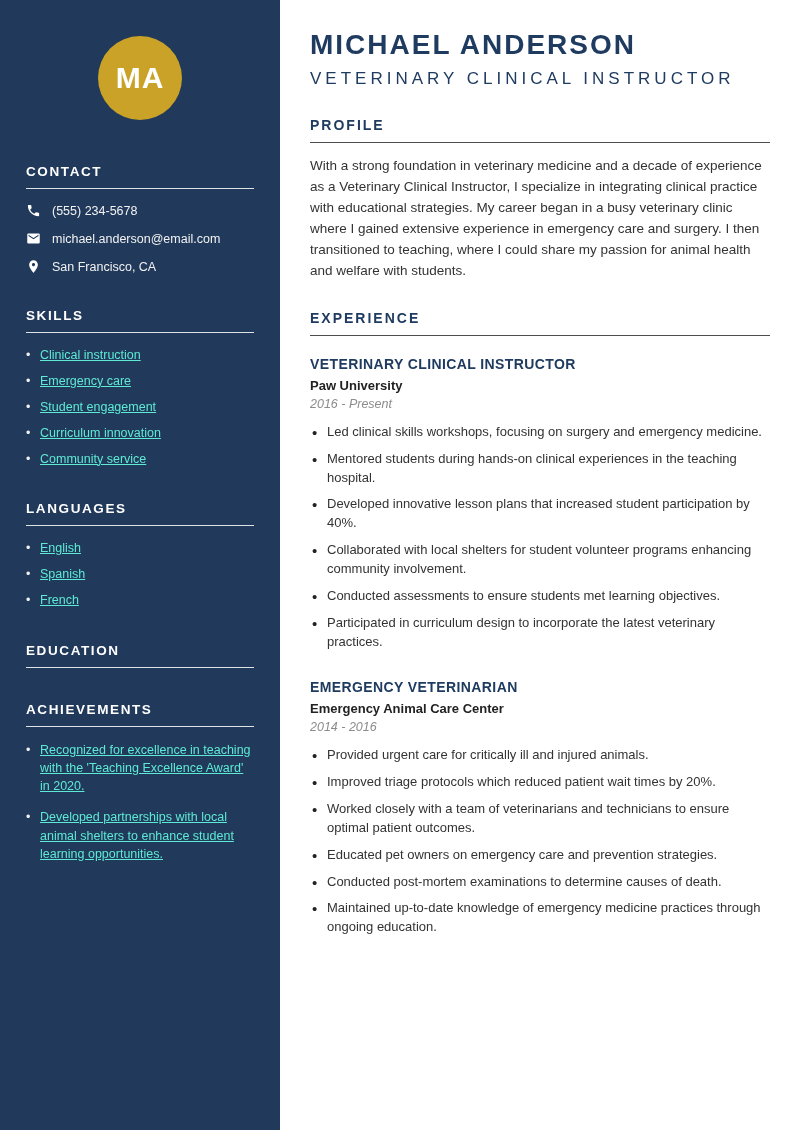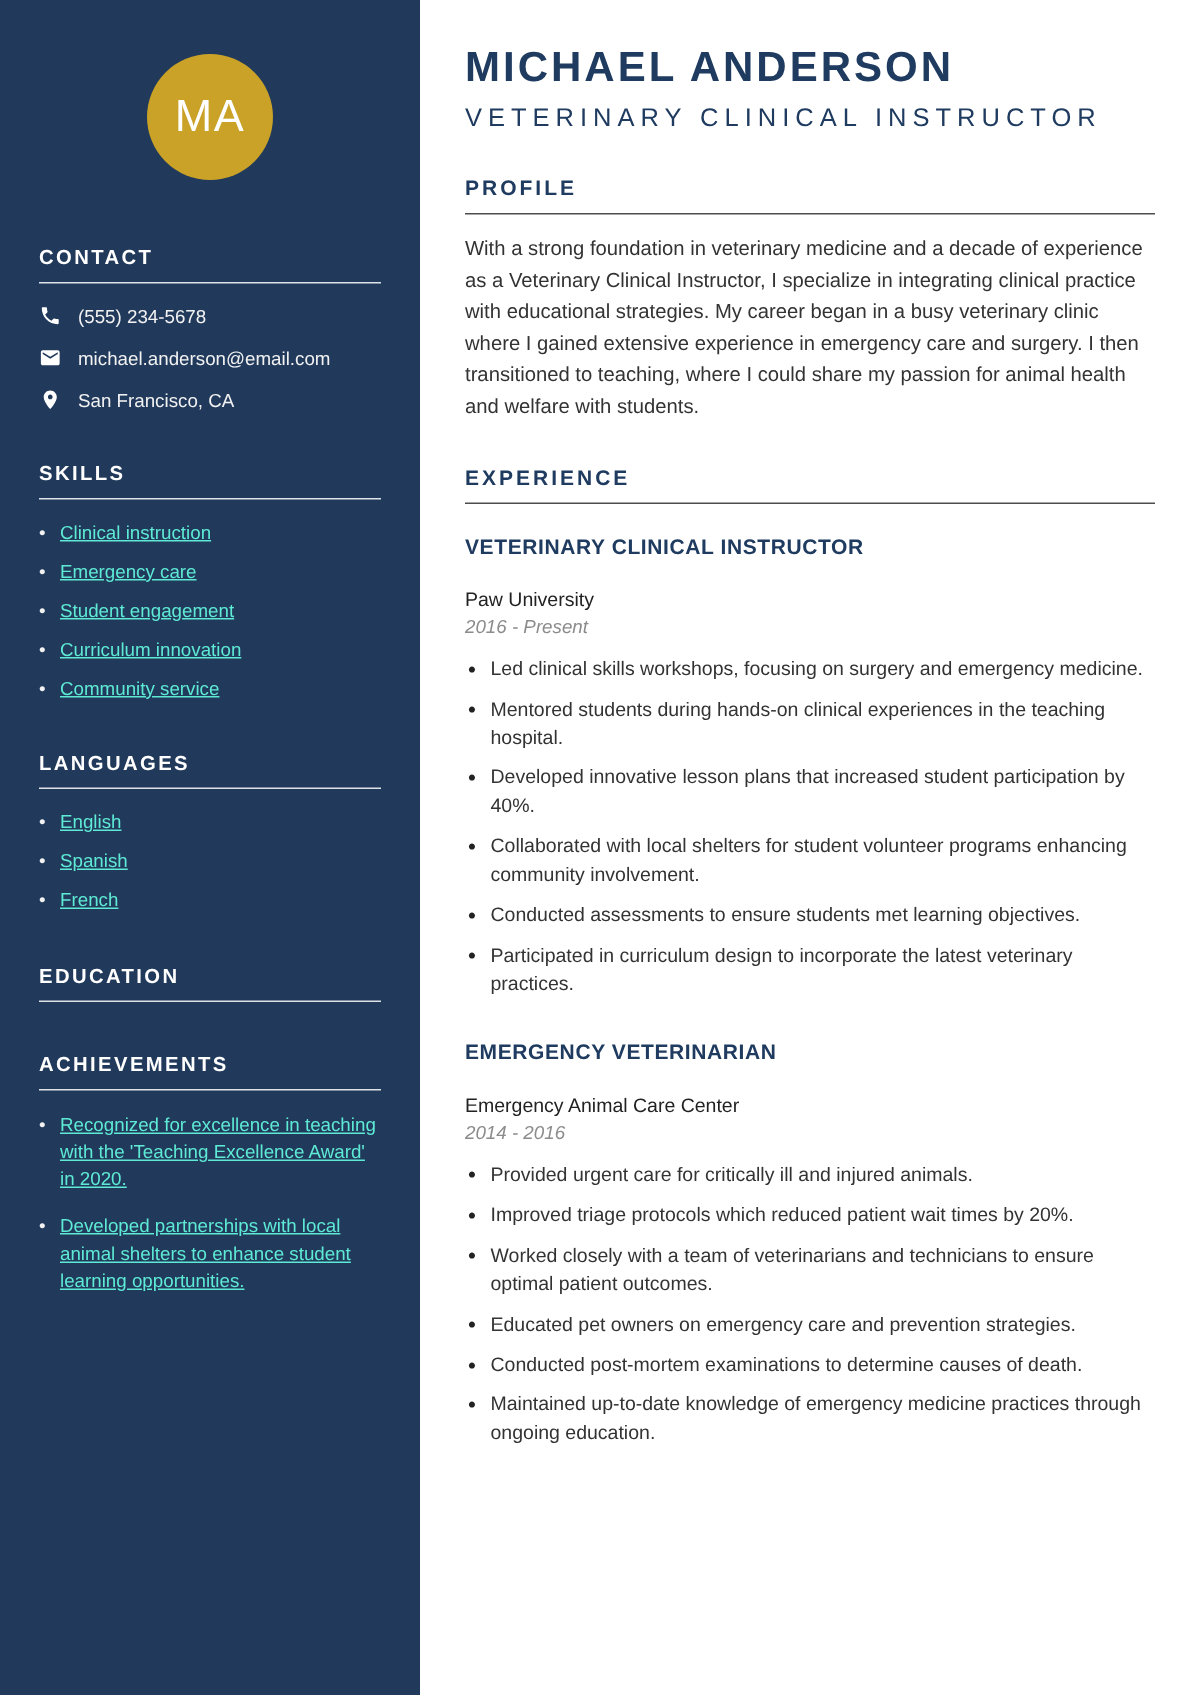--- a/index.html
+++ b/index.html
@@ -30,21 +30,21 @@
     height: 84px;
     border-radius: 50%;
     background: #C9A227;
     margin: 0 auto 44px auto;
     display: flex;
     align-items: center;
     justify-content: center;
   }
   .avatar span {
     font-size: 30px;
-    font-weight: 400;
+    font-weight: 700;
     letter-spacing: 1px;
     color: #ffffff;
   }
   .side-section { margin-bottom: 34px; }
   .side-heading {
     font-size: 13.5px;
     font-weight: 700;
     letter-spacing: 1.6px;
     color: #ffffff;
     text-transform: uppercase;
@@ -136,23 +136,23 @@
   .job:first-of-type { margin-top: 20px; }
   .job-title {
     font-size: 14px;
     font-weight: 700;
     letter-spacing: 0.4px;
     color: #1F3B60;
     text-transform: uppercase;
   }
   .job-company {
     font-size: 13px;
-    font-weight: 400;
+    font-weight: 700;
     color: #222222;
-    margin-top: 20px;
+    margin-top: 6px;
   }
   .job-dates {
     font-size: 12.5px;
     font-style: italic;
     color: #8C8C8C;
     margin-top: 4px;
     margin-bottom: 12px;
   }
   ul.job-bullets { list-style: none; }
   ul.job-bullets li {

